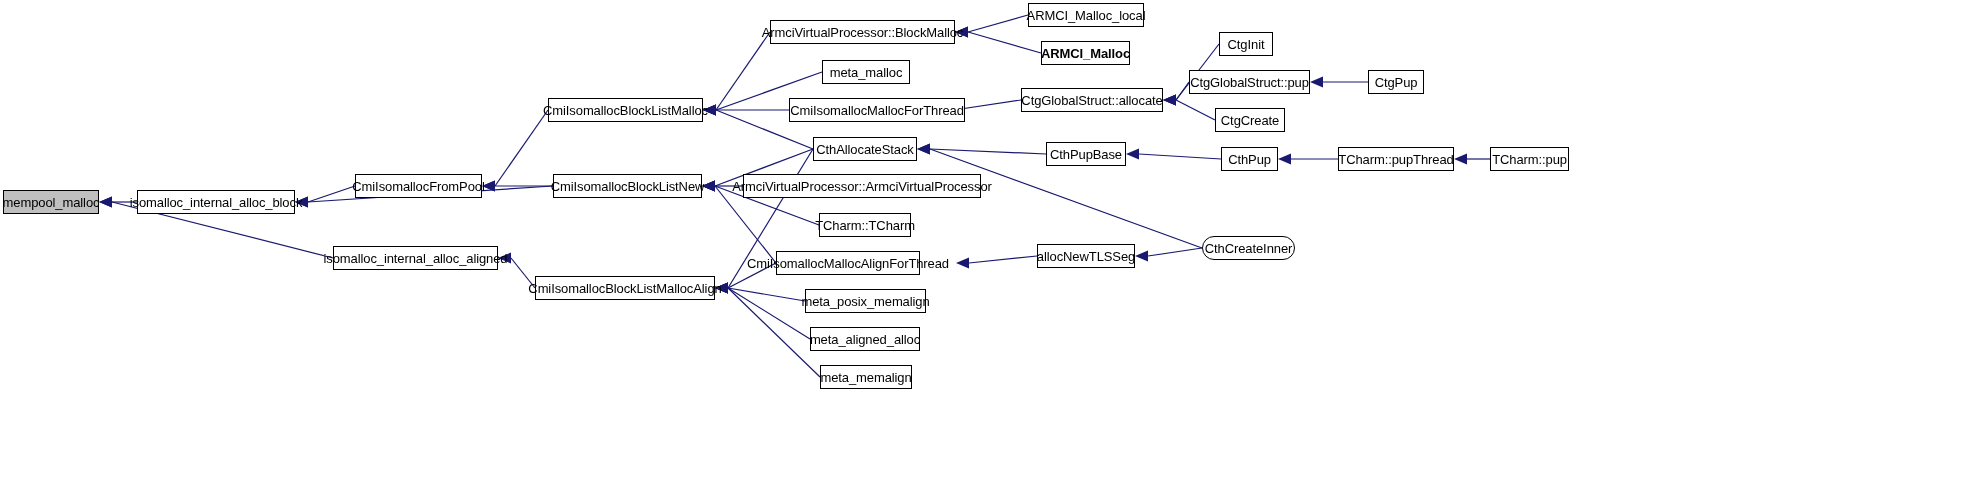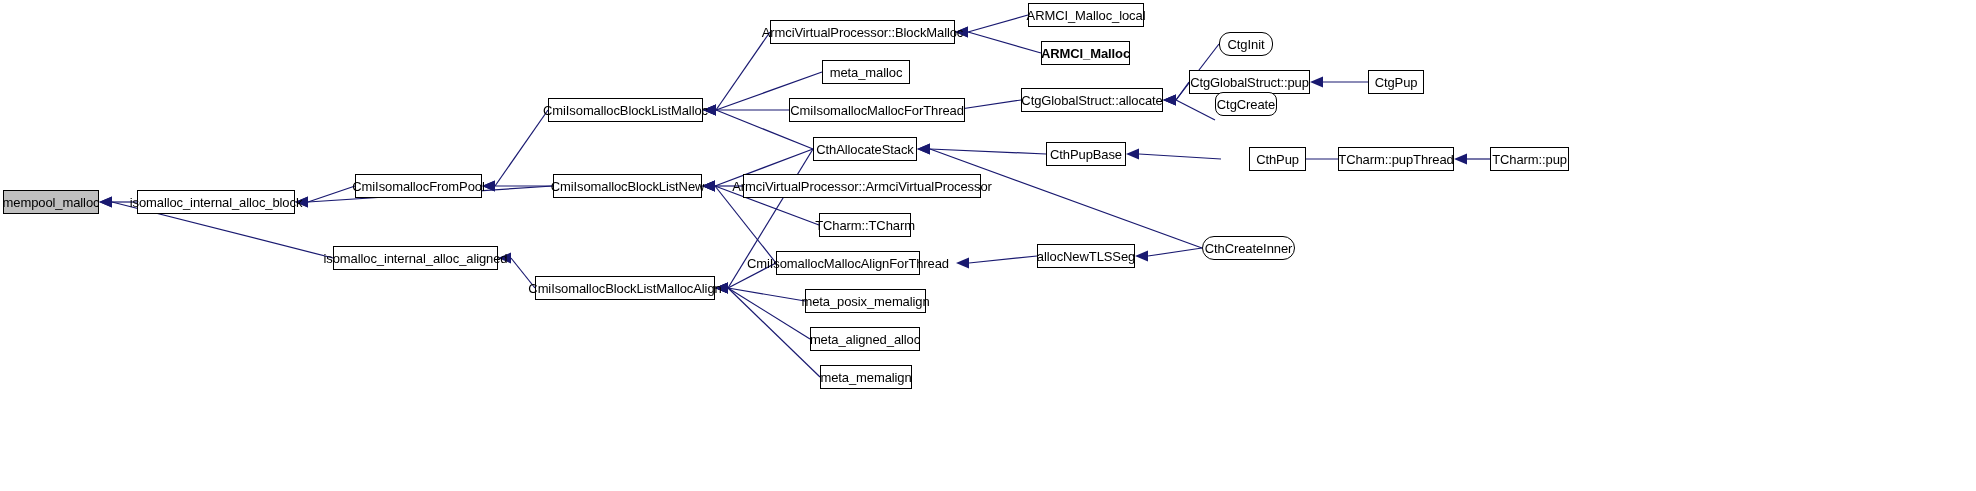--- a/index.html
+++ b/index.html
@@ -251,30 +251,30 @@
       </div>
       <div class="node" style="left: 1021px; top: 88px; width: 142px;">
         <span class="node-label">CtgGlobalStruct::allocate</span>
       </div>
       <div class="node" style="left: 1037px; top: 244px; width: 98px;">
         <span class="node-label">allocNewTLSSeg</span>
       </div>
       <div class="node" style="left: 1046px; top: 142px; width: 80px;">
         <span class="node-label">CthPupBase</span>
       </div>
-      <div class="node" style="left: 1219px; top: 32px; width: 54px; border-radius: 11px;">
+      <div class="node" style="left: 1219px; top: 32px; width: 54px;">
         <span class="node-label">CtgInit</span>
       </div>
       <div class="node" style="left: 1189px; top: 70px; width: 121px;">
         <span class="node-label">CtgGlobalStruct::pup</span>
       </div>
-      <div class="node" style="left: 1215px; top: 92px; width: 62px; border-radius: 8px;">
+      <div class="node" style="left: 1215px; top: 108px; width: 70px;">
         <span class="node-label">CtgCreate</span>
       </div>
-      <div class="node" style="left: 1221px; top: 147px; width: 57px; margin-left: 28px;">
+      <div class="node" style="left: 1221px; top: 147px; width: 57px;">
         <span class="node-label">CthPup</span>
       </div>
       <div class="node" style="left: 1202px; top: 236px; width: 93px; border-radius: 12px;">
         <span class="node-label">CthCreateInner</span>
       </div>
       <div class="node" style="left: 1368px; top: 70px; width: 56px;">
         <span class="node-label">CtgPup</span>
       </div>
       <div class="node" style="left: 1338px; top: 147px; width: 116px;">
         <span class="node-label">TCharm::pupThread</span>

